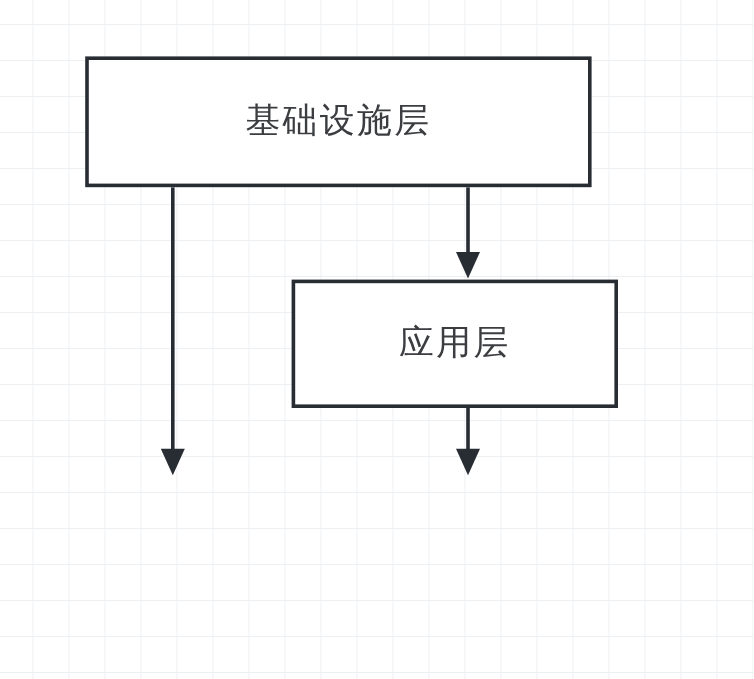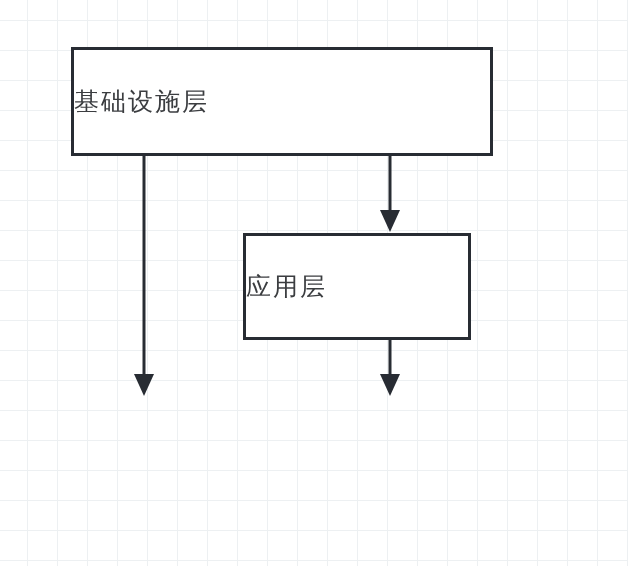--- a/index.html
+++ b/index.html
@@ -33,27 +33,28 @@
   }
   .edges line { stroke: var(--stroke); stroke-width: 3; }
   .edges polygon { fill: var(--stroke); }
 
   .node {
     position: absolute;
     background: var(--fill);
     border: 3px solid var(--stroke);
     display: flex;
     align-items: center;
+    justify-content: center;
     color: var(--text);
-    font-size: 25px;
+    font-size: 29px;
     letter-spacing: 2px;
     line-height: 1;
   }
   .node-infrastructure { left: 71px;  top: 47px;  width: 422px; height: 109px; }
-  .node-application    { left: 243px; top: 233px; width: 228px; height: 107px; }
+  .node-application    { left: 243px; top: 233px; width: 272px; height: 107px; }
   .node-domain         { left: 83px;  top: 397px; width: 409px; height: 108px; }
 </style>
 </head>
 <body>
 
 <div class="canvas">
 
   <svg class="edges" viewBox="0 0 628 566" aria-hidden="true">
     <g>
       <line x1="144" y1="156" x2="144" y2="376"></line>

